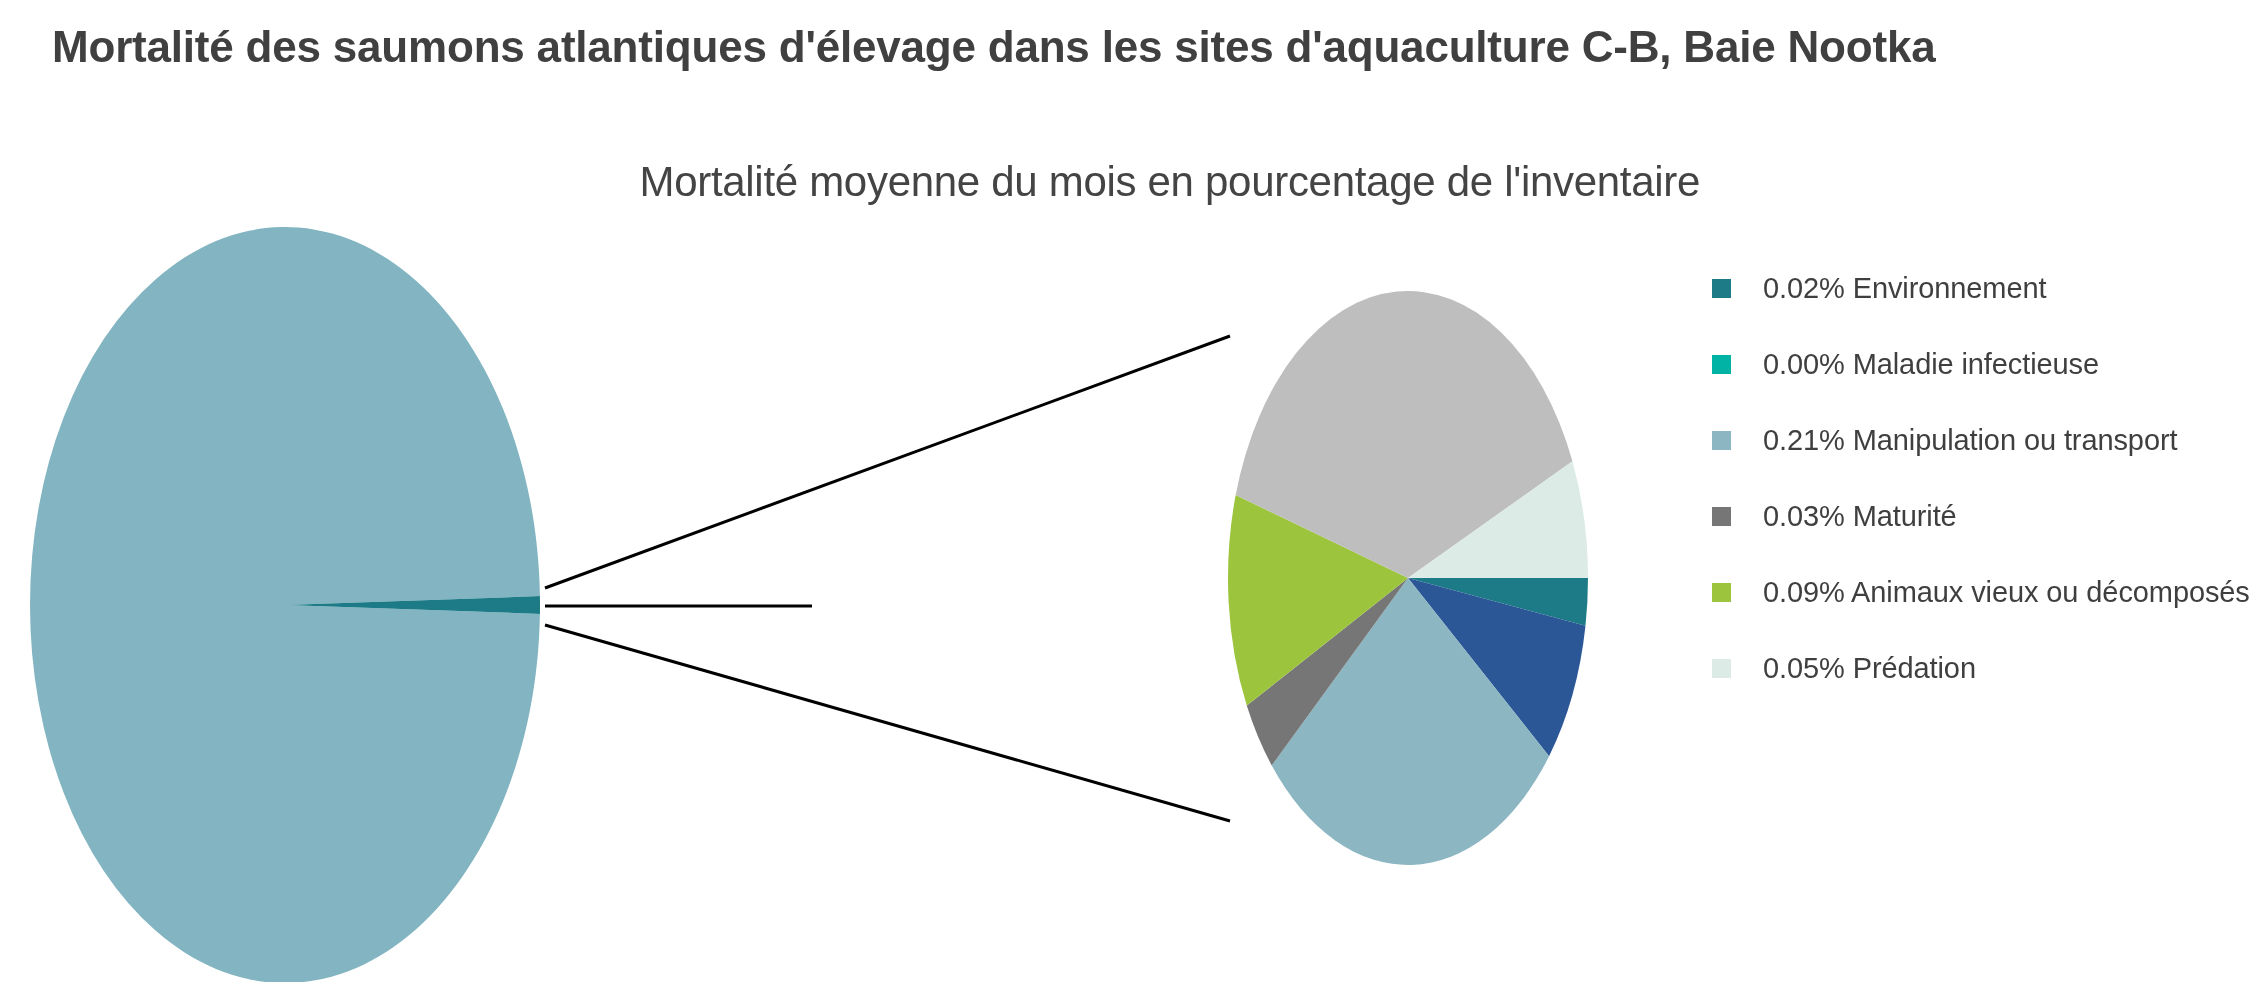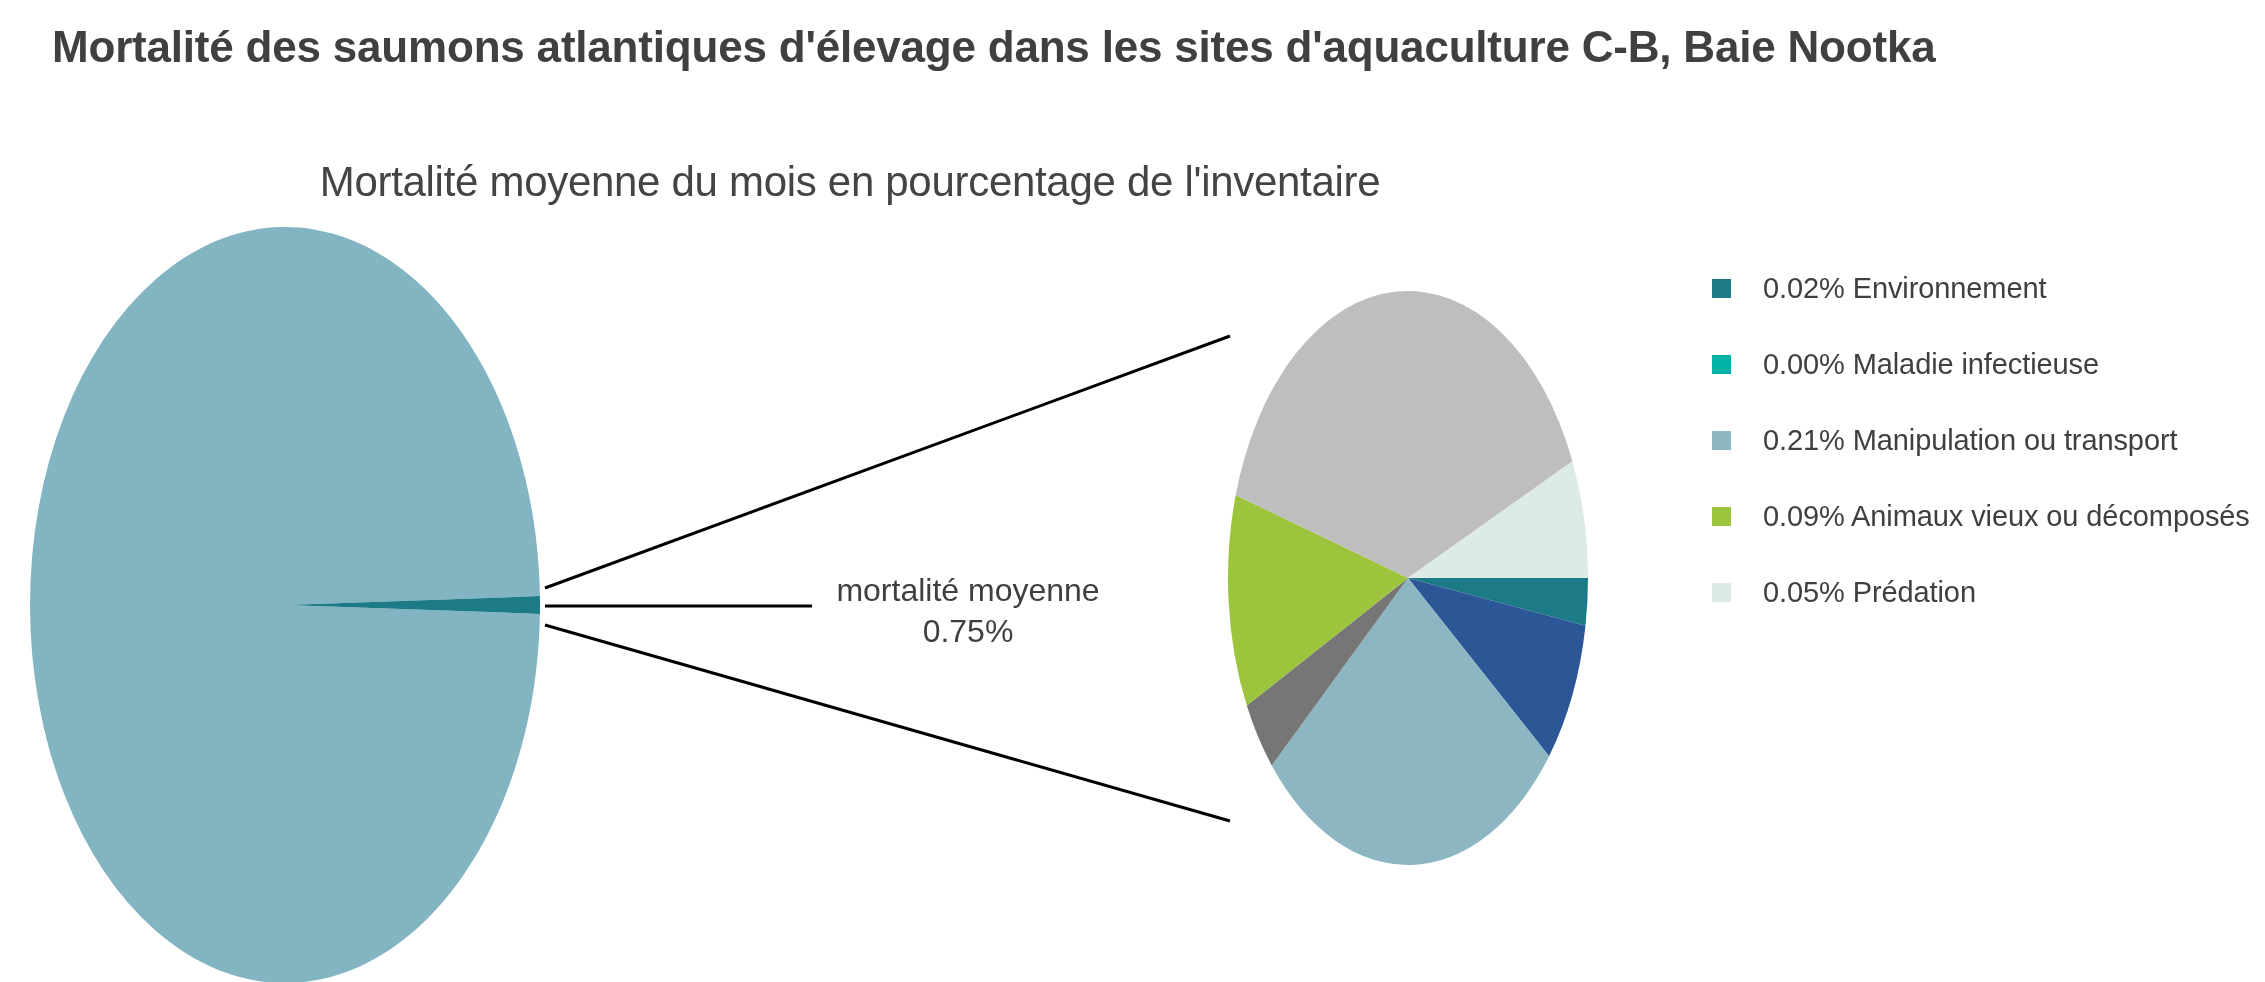--- a/index.html
+++ b/index.html
@@ -32,21 +32,21 @@
     font-weight: bold;
     line-height: 1.22;
     color: #404040;
     letter-spacing: -0.2px;
   }
   .chart-subtitle {
     position: absolute;
     left: 0px;
     top: 158px;
     width: 1700px;
-    text-align: center;
+    text-align: right;
     font-size: 42px;
     font-weight: normal;
     color: #444444;
     letter-spacing: -0.3px;
   }
   svg#pies {
     position: absolute;
     left: 0;
     top: 0;
     width: 2265px;
@@ -110,39 +110,39 @@
         <path d="M 1408 578 L 1588 578 A 180 287 0 0 1 1585.479286672691 625.8626303075214 Z" fill="#1C7B87" stroke="none"></path>
         <path d="M 1408 578 L 1585.479286672691 625.8626303075214 A 180 287 0 0 1 1549.064822318651 756.2694129398751 Z" fill="#2B5797" stroke="none"></path>
         <path d="M 1408 578 L 1549.064822318651 756.2694129398751 A 180 287 0 0 1 1271.740889982684 765.5317133451604 Z" fill="#8BB6C2" stroke="none"></path>
         <path d="M 1408 578 L 1271.740889982684 765.5317133451604 A 180 287 0 0 1 1246.7718831569057 705.6102964260742 Z" fill="#767676" stroke="none"></path>
         <path d="M 1408 578 L 1246.7718831569057 705.6102964260742 A 180 287 0 0 1 1235.6824904442278 495.0478742769367 Z" fill="#9CC53D" stroke="none"></path>
         <path d="M 1408 578 L 1235.6824904442278 495.0478742769367 A 180 287 0 0 1 1572.4381823756682 461.26658343724534 Z" fill="#BEBEBE" stroke="none"></path>
         <path d="M 1408 578 L 1572.4381823756682 461.26658343724534 A 180 287 0 0 1 1588 577.9999999999999 Z" fill="#DCEBE6" stroke="none"></path>
       </g>
   </svg>
 
-  <div class="callout-label">
-    <div>mortalité moyenne</div>
-    <div>0.75%</div>
-  </div>
 
   <div class="legend" id="legend">
       <div class="legend-item">
         <span class="legend-swatch" style="background: rgb(28, 123, 135);"></span>
         <span class="legend-text">0.02% Environnement</span>
       </div>
       <div class="legend-item">
         <span class="legend-swatch" style="background: rgb(0, 179, 164);"></span>
         <span class="legend-text">0.00% Maladie infectieuse</span>
       </div>
       <div class="legend-item">
         <span class="legend-swatch" style="background: rgb(139, 182, 194);"></span>
         <span class="legend-text">0.21% Manipulation ou transport</span>
       </div>
       <div class="legend-item">
+        <span class="legend-swatch" style="background: rgb(118, 118, 118);"></span>
+        <span class="legend-text">0.03% Maturité</span>
+      </div>
+      <div class="legend-item">
         <span class="legend-swatch" style="background: rgb(156, 197, 61);"></span>
         <span class="legend-text">0.09% Animaux vieux ou décomposés</span>
       </div>
       <div class="legend-item">
         <span class="legend-swatch" style="background: rgb(220, 235, 230);"></span>
         <span class="legend-text">0.05% Prédation</span>
       </div>
     </div>
 
 </div>

